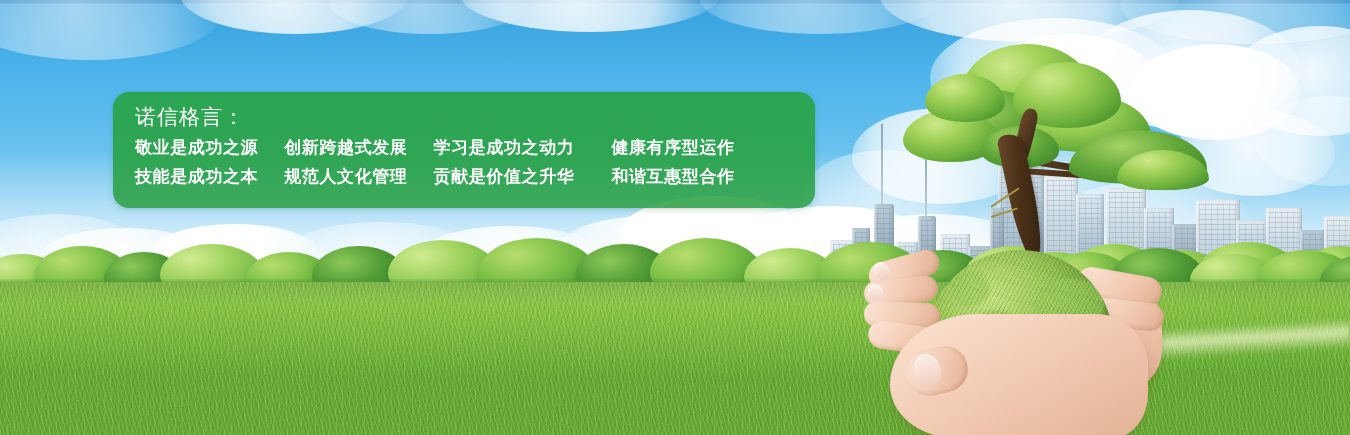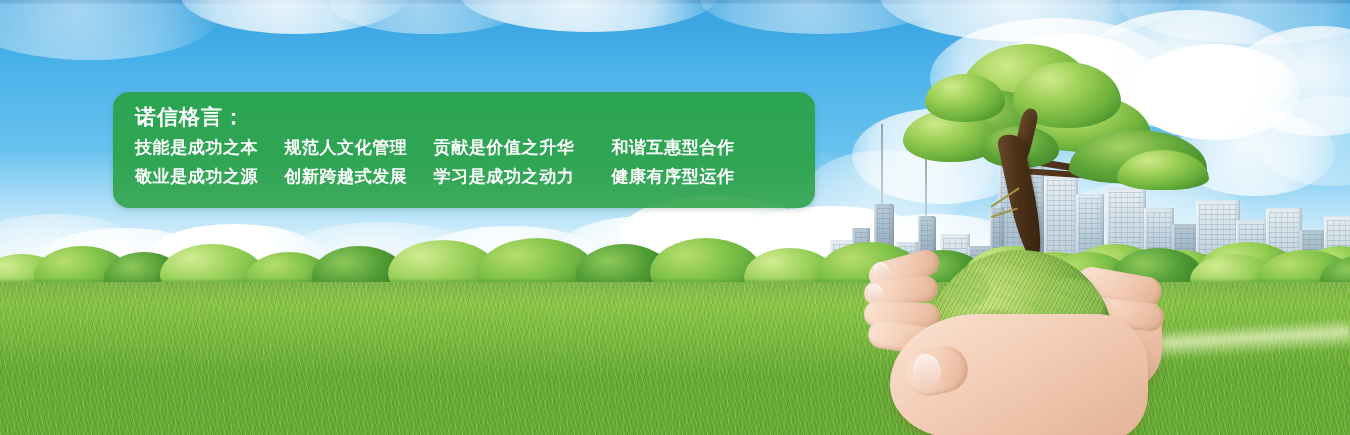--- a/index.html
+++ b/index.html
@@ -301,21 +301,21 @@
     height: 116px;
     border-radius: 16px;
     background: linear-gradient(to bottom, rgba(41,164,74,.94) 0%, rgba(42,163,72,.93) 55%, rgba(47,162,72,.88) 100%);
     box-shadow: 0 2px 8px -3px rgba(0,60,20,.35);
     box-sizing: border-box;
     padding: 14px 0 0 22px;
     color: #ffffff;
   }
   .slogan-title {
     font-size: 21px;
-    font-weight: bold;
+    font-weight: normal;
     letter-spacing: 1px;
     line-height: 1.05;
     margin-bottom: 11px;
     white-space: nowrap;
   }
   .slogan-line {
     font-size: 17px;
     font-weight: bold;
     letter-spacing: .6px;
     line-height: 1.0;
@@ -529,33 +529,33 @@
 
     <div class="palm main"></div>
     <div class="finger" style="left:44px; top:96px; width:62px; height:46px; border-radius:32px; transform: rotate(-12deg);"></div>
     <div class="nail" style="left:52px; top:102px; width:26px; height:32px; transform: rotate(-14deg);"></div>
   </div>
 
   <div class="slogan-panel">
     <div class="slogan-title">诺信格言：</div>
 
     <div class="slogan-line">
+      <span class="grp">敬业是成功之源</span>
+      <span class="gap-sm"></span>
+      <span class="grp">创新跨越式发展</span>
+      <span class="gap-sm"></span>
+      <span class="grp">学习是成功之动力</span>
+      <span class="gap-lg"></span>
+      <span class="grp">健康有序型运作</span>
+    </div>
+
+    <div class="slogan-line">
       <span class="grp">技能是成功之本</span>
       <span class="gap-sm"></span>
       <span class="grp">规范人文化管理</span>
       <span class="gap-sm"></span>
       <span class="grp">贡献是价值之升华</span>
       <span class="gap-lg"></span>
       <span class="grp">和谐互惠型合作</span>
     </div>
-
-    <div class="slogan-line">
-      <span class="grp">敬业是成功之源</span>
-      <span class="gap-sm"></span>
-      <span class="grp">创新跨越式发展</span>
-      <span class="gap-sm"></span>
-      <span class="grp">学习是成功之动力</span>
-      <span class="gap-lg"></span>
-      <span class="grp">健康有序型运作</span>
-    </div>
   </div>
 
 </div>
 
 </body></html>

